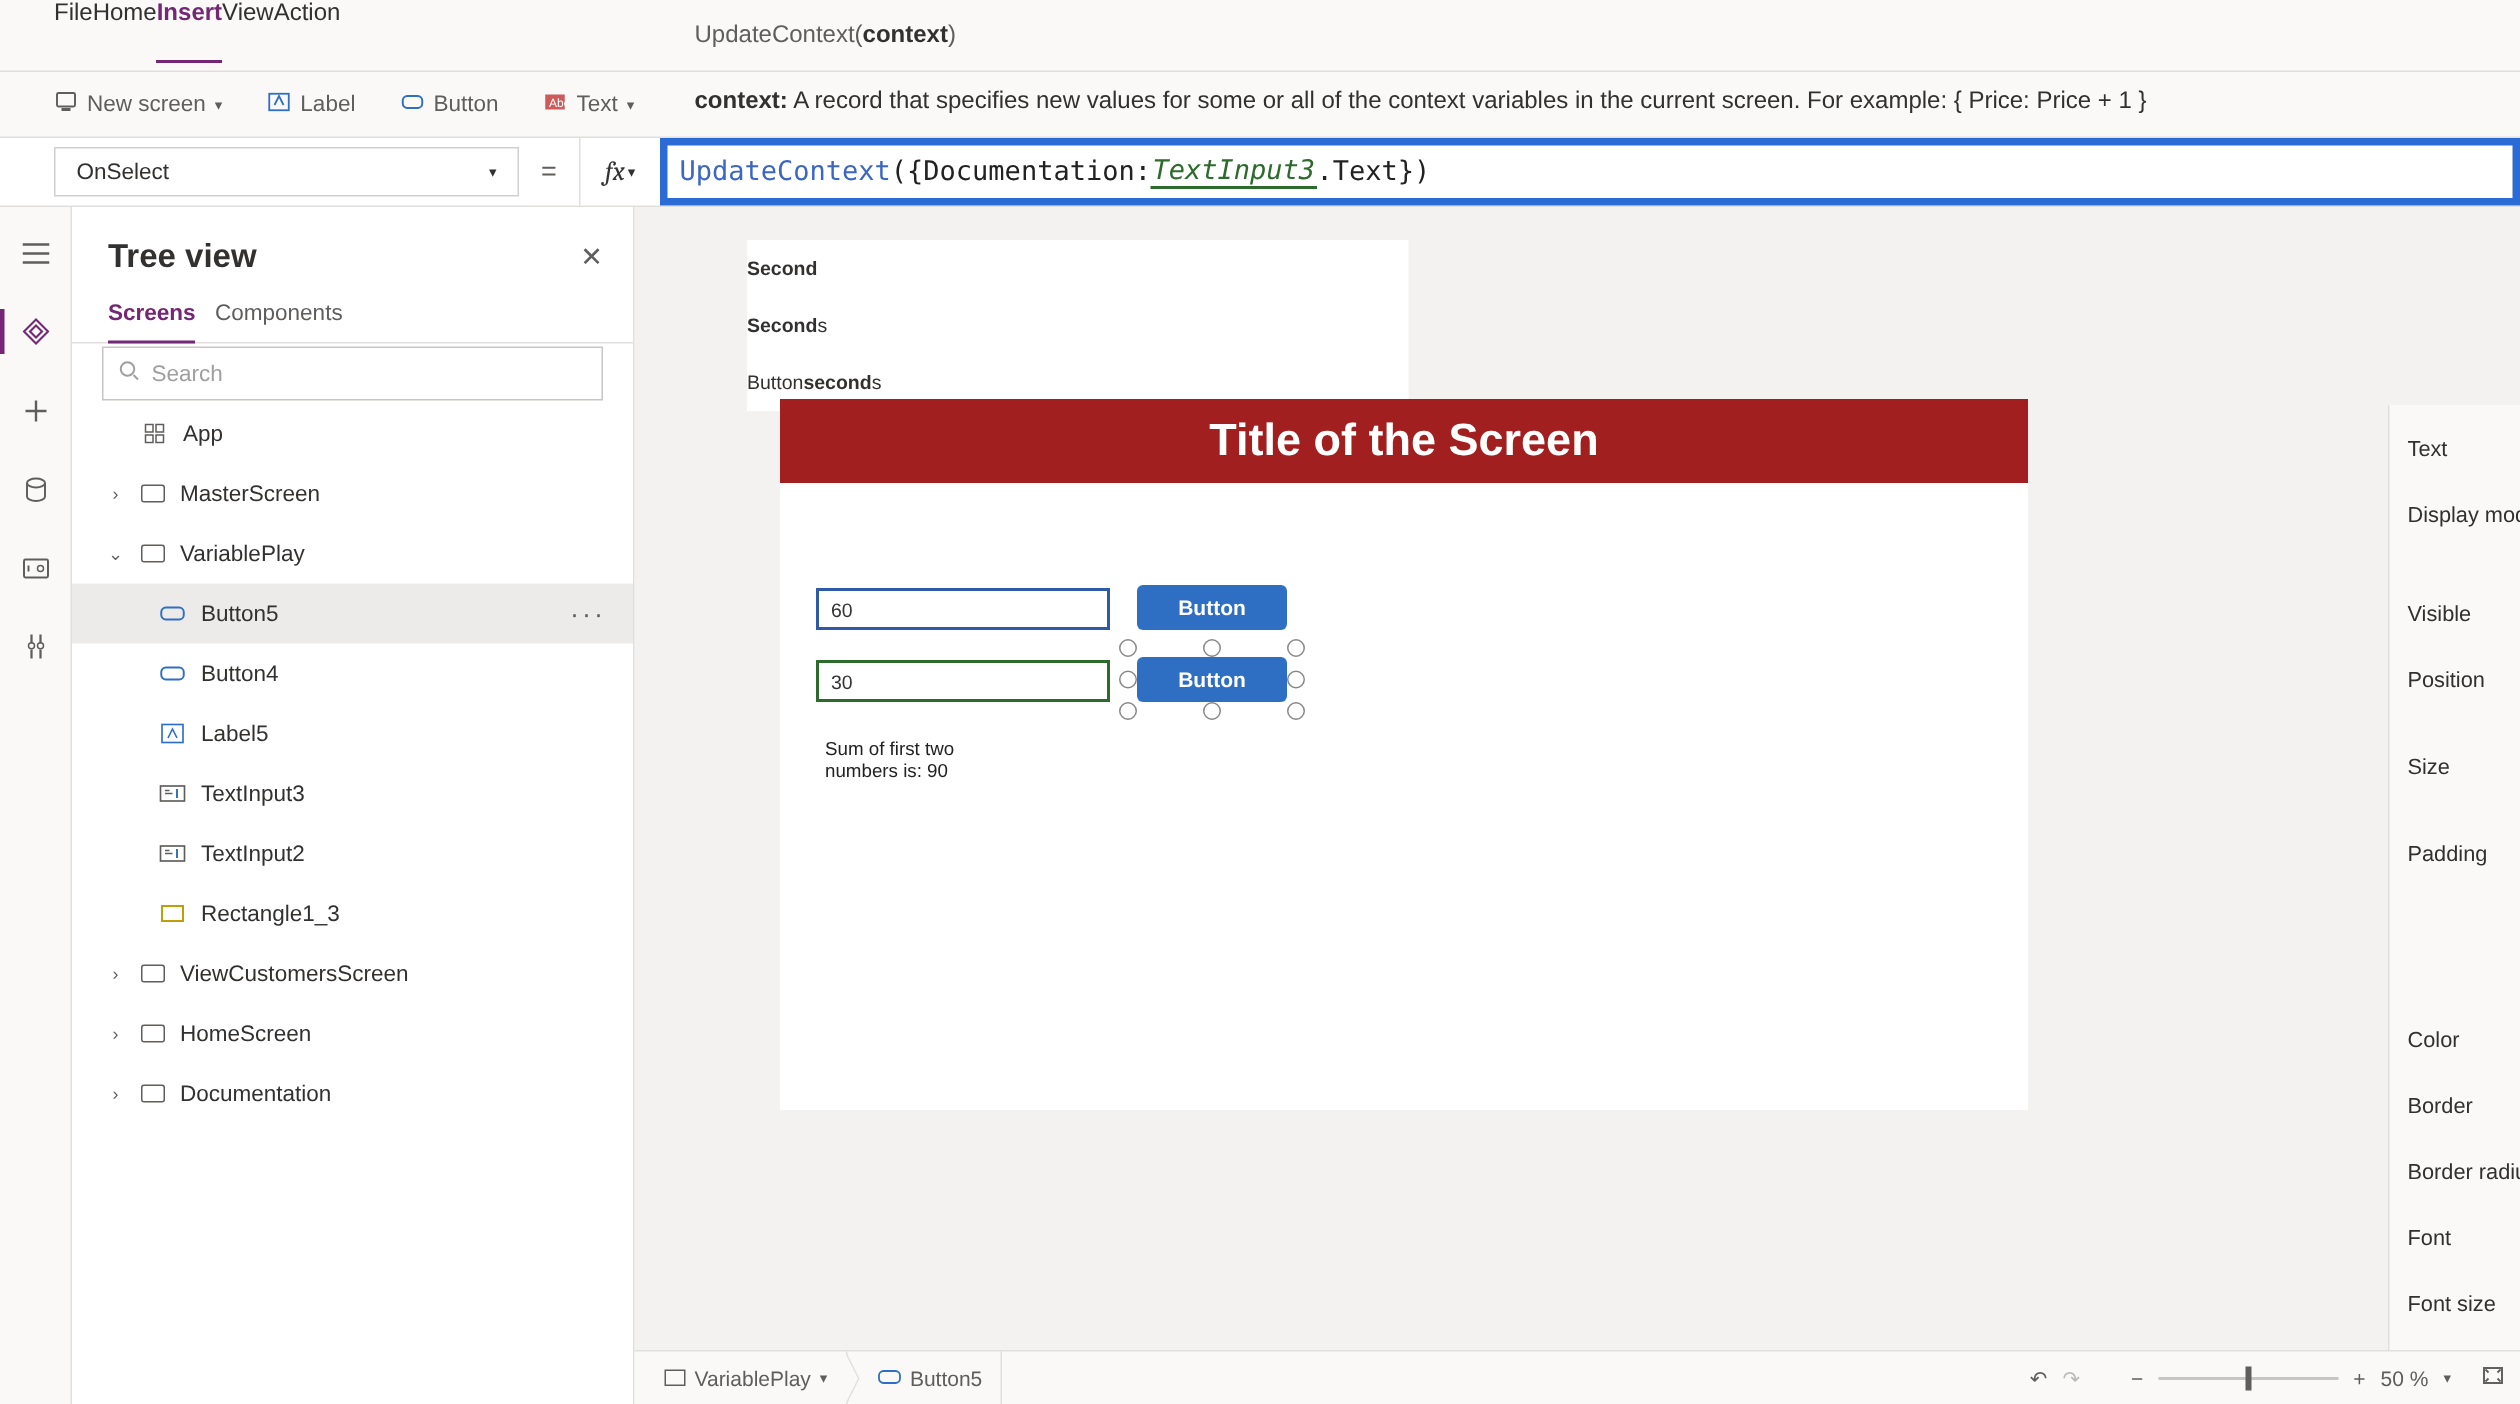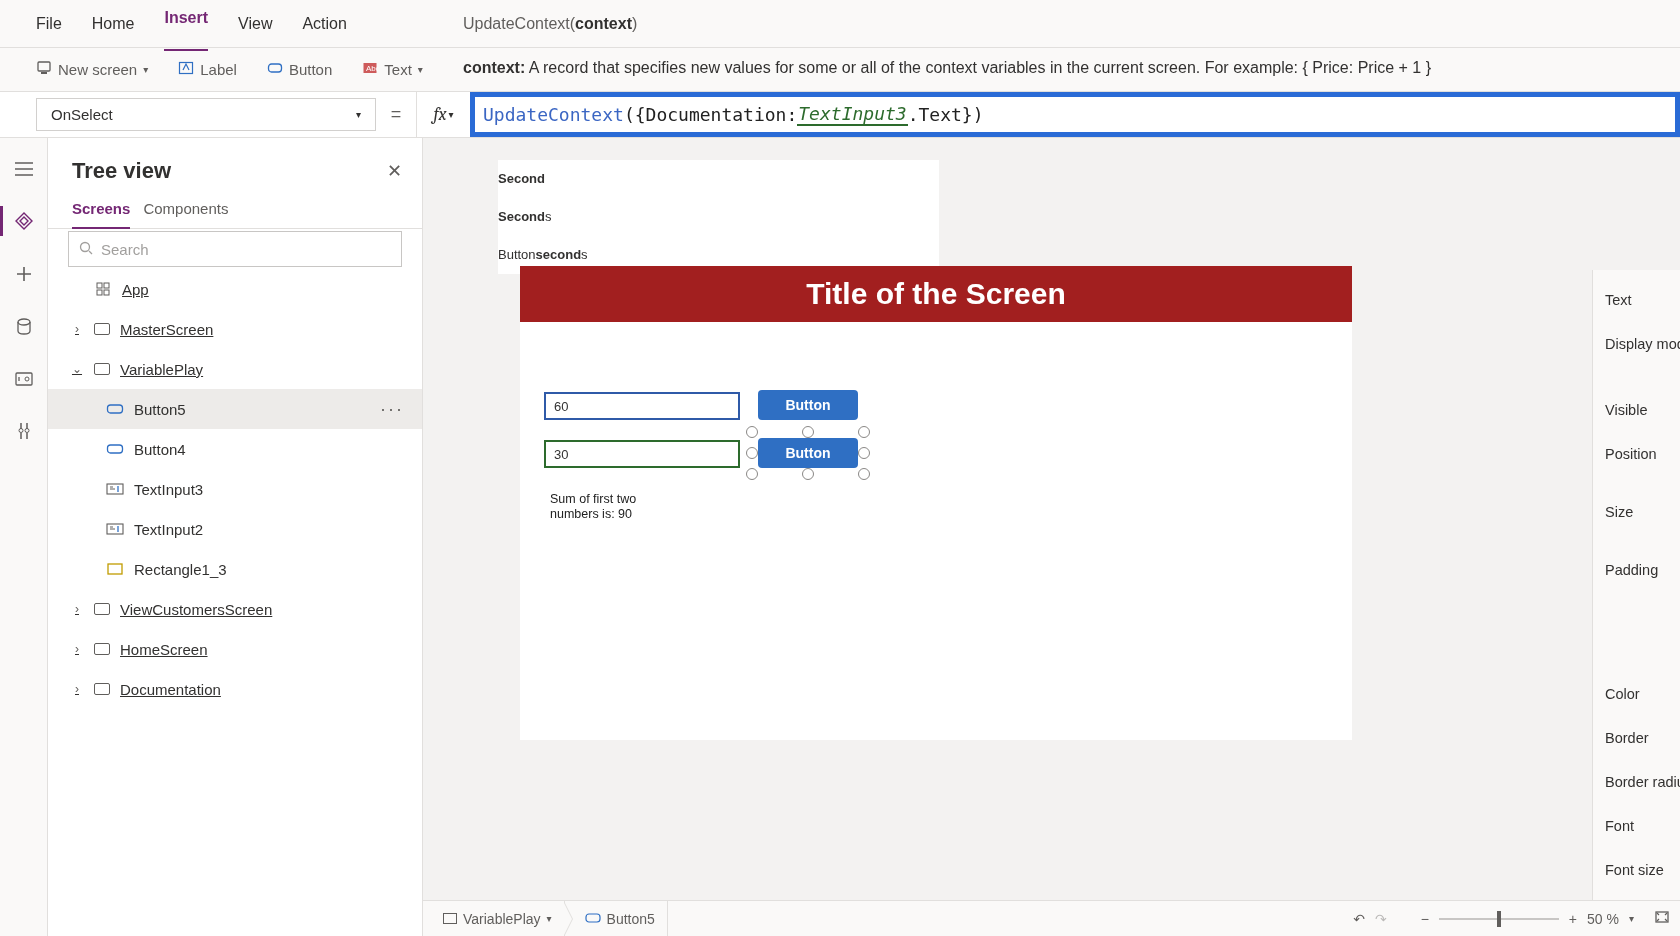--- a/index.html
+++ b/index.html
@@ -1,38 +1,38 @@
 <!DOCTYPE html>
 <html><head>
 <meta charset="utf-8">
 <style>
   * { box-sizing: border-box; margin: 0; padding: 0; }
   html, body { width: 1680px; height: 936px; overflow: hidden; font-family: "Segoe UI", Arial, sans-serif; background: #f3f2f1; color: #323130; }
   
-  .menubar { display: flex; align-items: center; height: 48px; padding-left: 36px; gap: 30px; background: #faf9f8; border-bottom: 1px solid #e1dfdd; }
+  .menubar { display: flex; align-items: flex-start; height: 48px; padding-left: 36px; background: #faf9f8; border-bottom: 1px solid #e1dfdd; }
   .menubar .item { font-size: 16px; cursor: pointer; }
   .menubar .item.active { color: #742774; font-weight: 600; border-bottom: 2px solid #742774; padding-bottom: 22px; margin-bottom: -12px; }
 
   
   .hintbar { position: absolute; left: 463px; top: 0; height: 48px; display: flex; align-items: center; font-size: 16px; color: #605e5c; }
   .hintbar b { font-weight: 600; color: #323130; }
 
   
   .toolbar { display: flex; align-items: center; height: 44px; padding-left: 36px; gap: 30px; background: #faf9f8; border-bottom: 1px solid #e1dfdd; }
   .tool { display: flex; align-items: center; gap: 6px; font-size: 15px; color: #605e5c; cursor: pointer; }
   .tool svg { width: 16px; height: 16px; }
   .tool .chev { font-size: 10px; color: #605e5c; }
 
   
   .helpbar { position: absolute; left: 463px; top: 56px; right: 8px; font-size: 16px; color: #323130; line-height: 24px; }
   .helpbar .key { font-weight: 700; }
 
   
   .formula-row { display: flex; align-items: stretch; height: 46px; background: #fff; border-bottom: 1px solid #e1dfdd; }
-  .prop-select { width: 340px; margin: 6px 0 6px 36px; display: flex; align-items: center; justify-content: space-between; padding: 0 14px; background: #fff; border: 1px solid #d2d0ce; font-size: 15px; }
+  .prop-select { width: 310px; margin: 6px 0 6px 36px; display: flex; align-items: center; justify-content: space-between; padding: 0 14px; background: #fff; border: 1px solid #d2d0ce; font-size: 15px; }
   .eq { width: 40px; display: flex; align-items: center; justify-content: center; font-size: 18px; color: #605e5c; }
   .fxwrap { width: 54px; display: flex; align-items: center; justify-content: center; gap: 2px; border-left: 1px solid #e1dfdd; }
   .fx { font-style: italic; font-family: "Cambria", serif; font-size: 18px; color: #323130; }
   .formula-editor-wrap { flex: 1; border: 5px solid #2a6bd6; display: flex; align-items: center; background: #fff; }
   .formula-editor { padding-left: 8px; font-family: Consolas, monospace; font-size: 18px; display: flex; align-items: center; gap: 0; }
   .tok-fn { color: #3b66c3; }
   .tok-plain { color: #222; }
   .tok-ref { color: #2d6b2d; border-bottom: 2px solid #2d6b2d; font-style: italic; padding: 0 1px; }
 
   
@@ -43,21 +43,21 @@
   
   .treepanel { position: absolute; left: 48px; top: 138px; width: 375px; bottom: 0; background: #fff; border-right: 1px solid #e1dfdd; }
   .treepanel .hdr { display: flex; align-items: center; justify-content: space-between; padding: 20px 20px 4px 24px; }
   .treepanel .hdr h2 { font-size: 22px; font-weight: 600; color: #323130; }
   .treepanel .tabs { display: flex; gap: 13px; padding: 12px 24px 0; border-bottom: 1px solid #e1dfdd; }
   .treepanel .tabs .tab { font-size: 15px; padding-bottom: 10px; cursor: pointer; color: #605e5c; }
   .treepanel .tabs .tab.active { color: #742774; border-bottom: 2px solid #742774; margin-bottom: -1px; font-weight: 600; }
   .treepanel .search { margin: 2px 20px; height: 36px; border: 1px solid #c8c6c4; display: flex; align-items: center; gap: 8px; padding: 0 10px; color: #605e5c; font-size: 15px; }
   .tree-list { }
   .tree-row { display: flex; align-items: center; height: 40px; padding-left: 18px; gap: 10px; font-size: 15px; cursor: pointer; position: relative; }
-  .tree-row.level1 { padding-left: 22px; text-decoration: underline; }
+  .tree-row.level1 { padding-left: 22px; }
   .tree-row.level1 .chev { width: 14px; display: inline-flex; justify-content: center; color: #605e5c; font-size: 12px; }
   .tree-row.level2 { padding-left: 58px; }
   .tree-row .rect-icon { width: 16px; height: 12px; border: 1px solid #605e5c; border-radius: 2px; }
   .tree-row.selected { background: #edebe9; }
   .tree-row .more { margin-left: auto; margin-right: 18px; color: #605e5c; font-size: 18px; letter-spacing: 2px; }
   .tree-row .ctrl-icon { width: 18px; display: inline-flex; justify-content: center; }
   .autocomplete { position: absolute; left: 498px; top: 160px; width: 441px; background: #fff; font-size: 13px; line-height: 34px; }
   .autocomplete .opt { padding: 2px 0; color: #323130; }
   .autocomplete .opt b { font-weight: 700; }
   .screen-title { position: absolute; left: 520px; top: 266px; width: 832px; height: 56px; background: #a21f1f; color: #fff; display: flex; align-items: center; justify-content: center; font-size: 30px; font-weight: 800; }
@@ -257,20 +257,29 @@
       <span>Button5</span>
       <span class="more">···</span>
     </div>
     <div class="tree-row level2">
       <span class="ctrl-icon">
           <svg width="18" height="14">
             <rect x="1.5" y="3" width="15" height="8" rx="3" fill="none" stroke="#2f6fc3" stroke-width="1.3"></rect>
           </svg>
         </span>
       <span>Button4</span>
+    </div>
+    <div class="tree-row level2">
+      <span class="ctrl-icon">
+          <svg width="16" height="14">
+            <rect x="1" y="1" width="14" height="12" fill="none" stroke="#2f6fc3" stroke-width="1.1"></rect>
+            <path d="M5 10L8 4L11 10" fill="none" stroke="#2f6fc3" stroke-width="1.1"></path>
+          </svg>
+        </span>
+      <span>Label5</span>
     </div>
     <div class="tree-row level2">
       <span class="ctrl-icon">
           <svg width="18" height="12">
             <rect x="1" y="1" width="16" height="10" fill="none" stroke="#605e5c" stroke-width="1.1"></rect>
             <path d="M4 4h3M4 6h5" stroke="#605e5c" stroke-width="1"></path>
             <path d="M12 3v6" stroke="#2f6fc3" stroke-width="1.3"></path>
           </svg>
         </span>
       <span>TextInput3</span>

